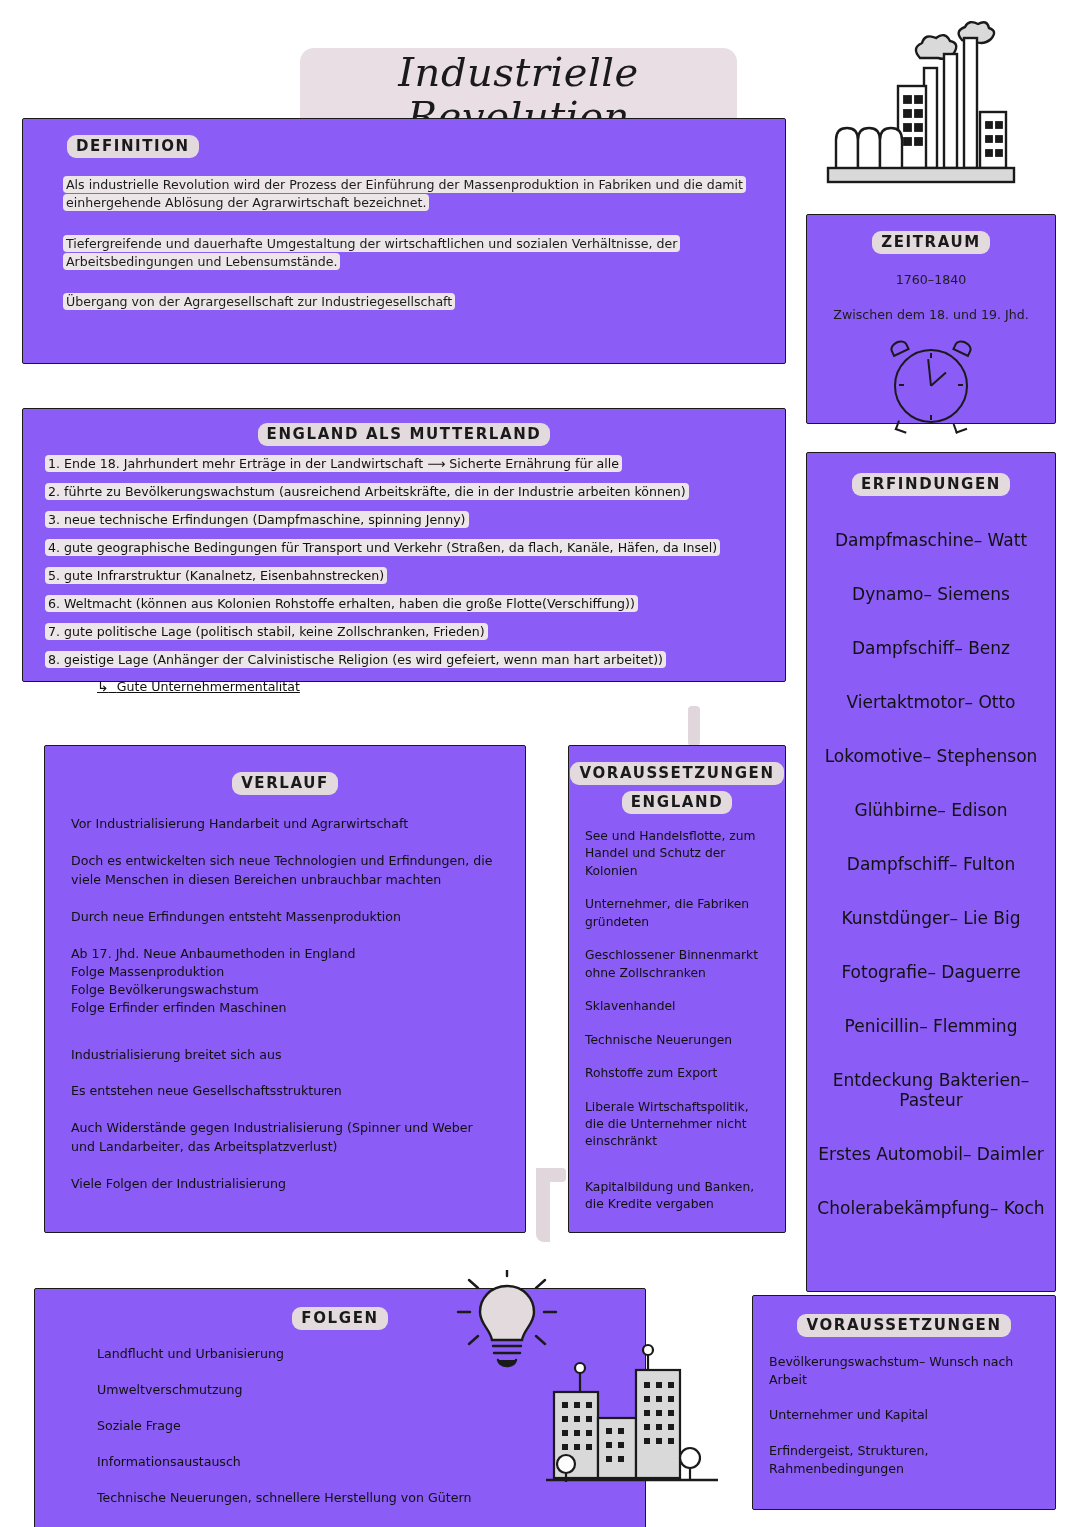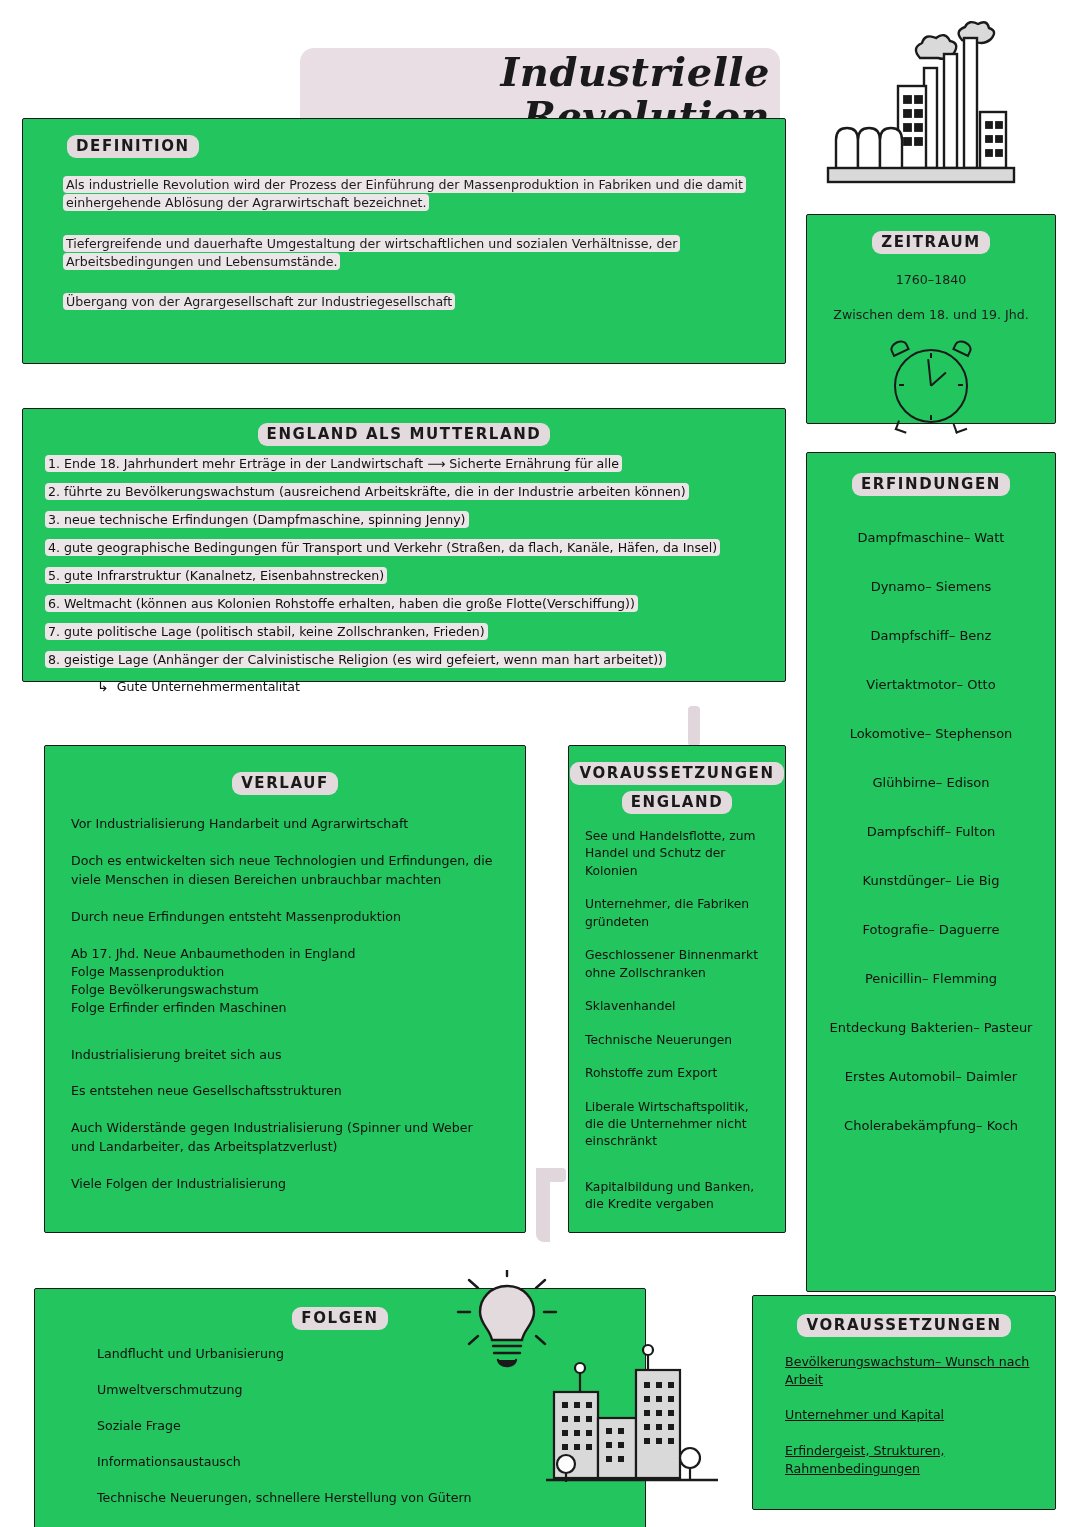--- a/index.html
+++ b/index.html
@@ -21,42 +21,42 @@
     position: relative;
     width: 1080px;
     height: 1527px;
   }
 
   
   .title {
     position: absolute;
     left: 300px;
     top: 48px;
-    width: 480px;
-    text-align: right;
+    width: 437px;
+    text-align: center;
     font-family: "DejaVu Serif", serif;
     font-style: italic;
-    font-weight: bold;
+    font-weight: normal;
     font-size: 40px;
     letter-spacing: 0.5px;
     color: #1a1a1a;
     line-height: 1.1;
   }
   .title .hl {
     background: #e9dee4;
     padding: 2px 10px 6px 10px;
     border-radius: 14px;
     display: inline-block;
   }
 
   
   .box {
     position: absolute;
     border: 1.6px solid #1a1a1a;
-    background: #22c55e;
+    background: #8b5cf6;
     border-radius: 2px;
   }
   .hdr {
     font-family: "DejaVu Sans", sans-serif;
     font-weight: bold;
     font-size: 15px;
     letter-spacing: 1.6px;
     color: #1a1a1a;
     background: #e3dade;
     display: inline-block;
@@ -115,52 +115,52 @@
   .clock .hand-m { width: 2.4px; height: 27px; left: 41.5px; top: 16px; transform: rotate(-6deg); }
   .clock .tick {
     position: absolute; width: 2px; height: 5px; background: #1a1a1a; left: 42px;
   }
 
   
   #mutterland { left: 22px; top: 408px; width: 764px; height: 274px; }
   #mutterland .hdr { margin-top: 14px; }
   #mutterland .list { padding: 10px 22px 0 22px; }
   #mutterland .item { margin-bottom: 13px; font-size: 12.6px; }
-  #mutterland .sub { margin: -2px 0 0 52px; font-size: 12.6px; }
+  #mutterland .sub { margin: -2px 0 0 52px; font-size: 12.6px; text-decoration: underline; }
 
   
   #verlauf { left: 44px; top: 745px; width: 482px; height: 488px; }
   #verlauf .hdr { margin-top: 26px; }
   #verlauf .body { padding: 20px 26px 0 26px; }
   #verlauf p { margin: 0 0 18px 0; font-size: 12.6px; line-height: 1.5; }
   #verlauf p.tight { margin-bottom: 0; line-height: 1.45; }
 
   
   #vorausEngland { left: 568px; top: 745px; width: 218px; height: 488px; }
   #vorausEngland .hdr { margin-top: 16px; }
   #vorausEngland .hdr2 { margin-top: 6px; }
   #vorausEngland .body { padding: 14px 16px 0 16px; }
   #vorausEngland p { margin: 0 0 16px 0; font-size: 12.3px; line-height: 1.42; }
 
   
   #erfindungen { left: 806px; top: 452px; width: 250px; height: 840px; text-align: center; }
   #erfindungen .hdr { margin-top: 20px; }
-  #erfindungen .inv { font-size: 13px; margin-top: 34px; }
+  #erfindungen .inv { font-size: 17px; margin-top: 34px; }
 
   
   #folgen { left: 34px; top: 1252px; width: 612px; height: 270px; margin-top: 36px; }
   #folgen .hdr { margin-top: 18px; }
   #folgen .body { padding: 16px 0 0 62px; }
   #folgen .f { font-size: 12.6px; margin-bottom: 21px; }
 
   
   #voraus2 { left: 752px; top: 1295px; width: 304px; height: 215px; }
   #voraus2 .hdr { margin-top: 18px; }
   #voraus2 .body { padding: 16px 16px 0 16px; }
-  #voraus2 p { margin: 0 0 18px 16px; font-size: 12.6px; line-height: 1.4; text-decoration: underline; }
+  #voraus2 p { margin: 0 0 18px 0; font-size: 12.6px; line-height: 1.4; }
 
   .center { text-align: center; }
 
   
   .connector {
     position: absolute;
     background: #e0d6dc;
     border-radius: 4px;
   }
   #conn1 { left: 688px; top: 706px; width: 12px; height: 40px; }

